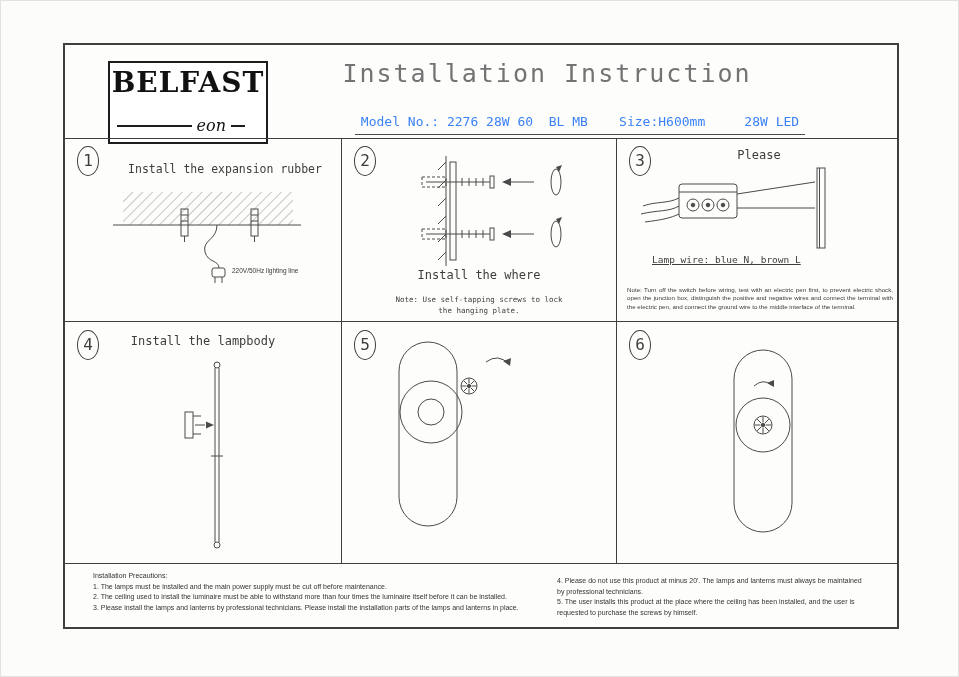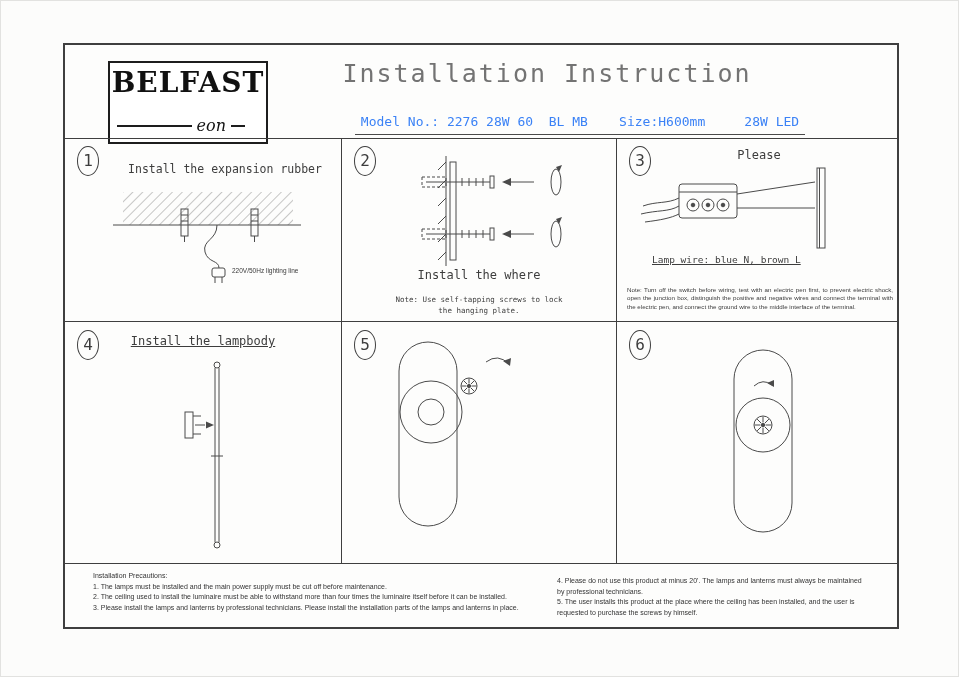--- a/index.html
+++ b/index.html
@@ -37,21 +37,21 @@
 
   .p2-svg{top:12px;}
   .p2-label{top:130px;font-size:12px;}
   .p2-note{position:absolute;left:52px;top:157px;width:170px;text-align:center;font-size:7.5px;line-height:1.45;}
 
   .p3-title{top:10px;font-size:12px;}
   .p3-svg{top:26px;}
   .p3-label{position:absolute;left:35px;top:116px;font-size:9.5px;text-decoration:underline;}
   .p3-note{position:absolute;left:10px;right:8px;top:148px;font-size:6.2px;line-height:1.35;text-align:justify;}
 
-  .p4-label{top:12px;font-size:12px;text-decoration:underline;}
+  .p4-label{top:12px;font-size:12px;}
   .p4-svg{top:34px;}
 
   .p5-svg{top:0;}
   .p5-label{top:207px;font-size:12.5px;}
 
   .p6-svg{top:0;}
 
   
   .footer{position:absolute;left:0;right:0;top:518px;bottom:0;}
   .fcol{position:absolute;font-family:"Liberation Sans", sans-serif;font-size:7px;line-height:1.5;color:#333;}

